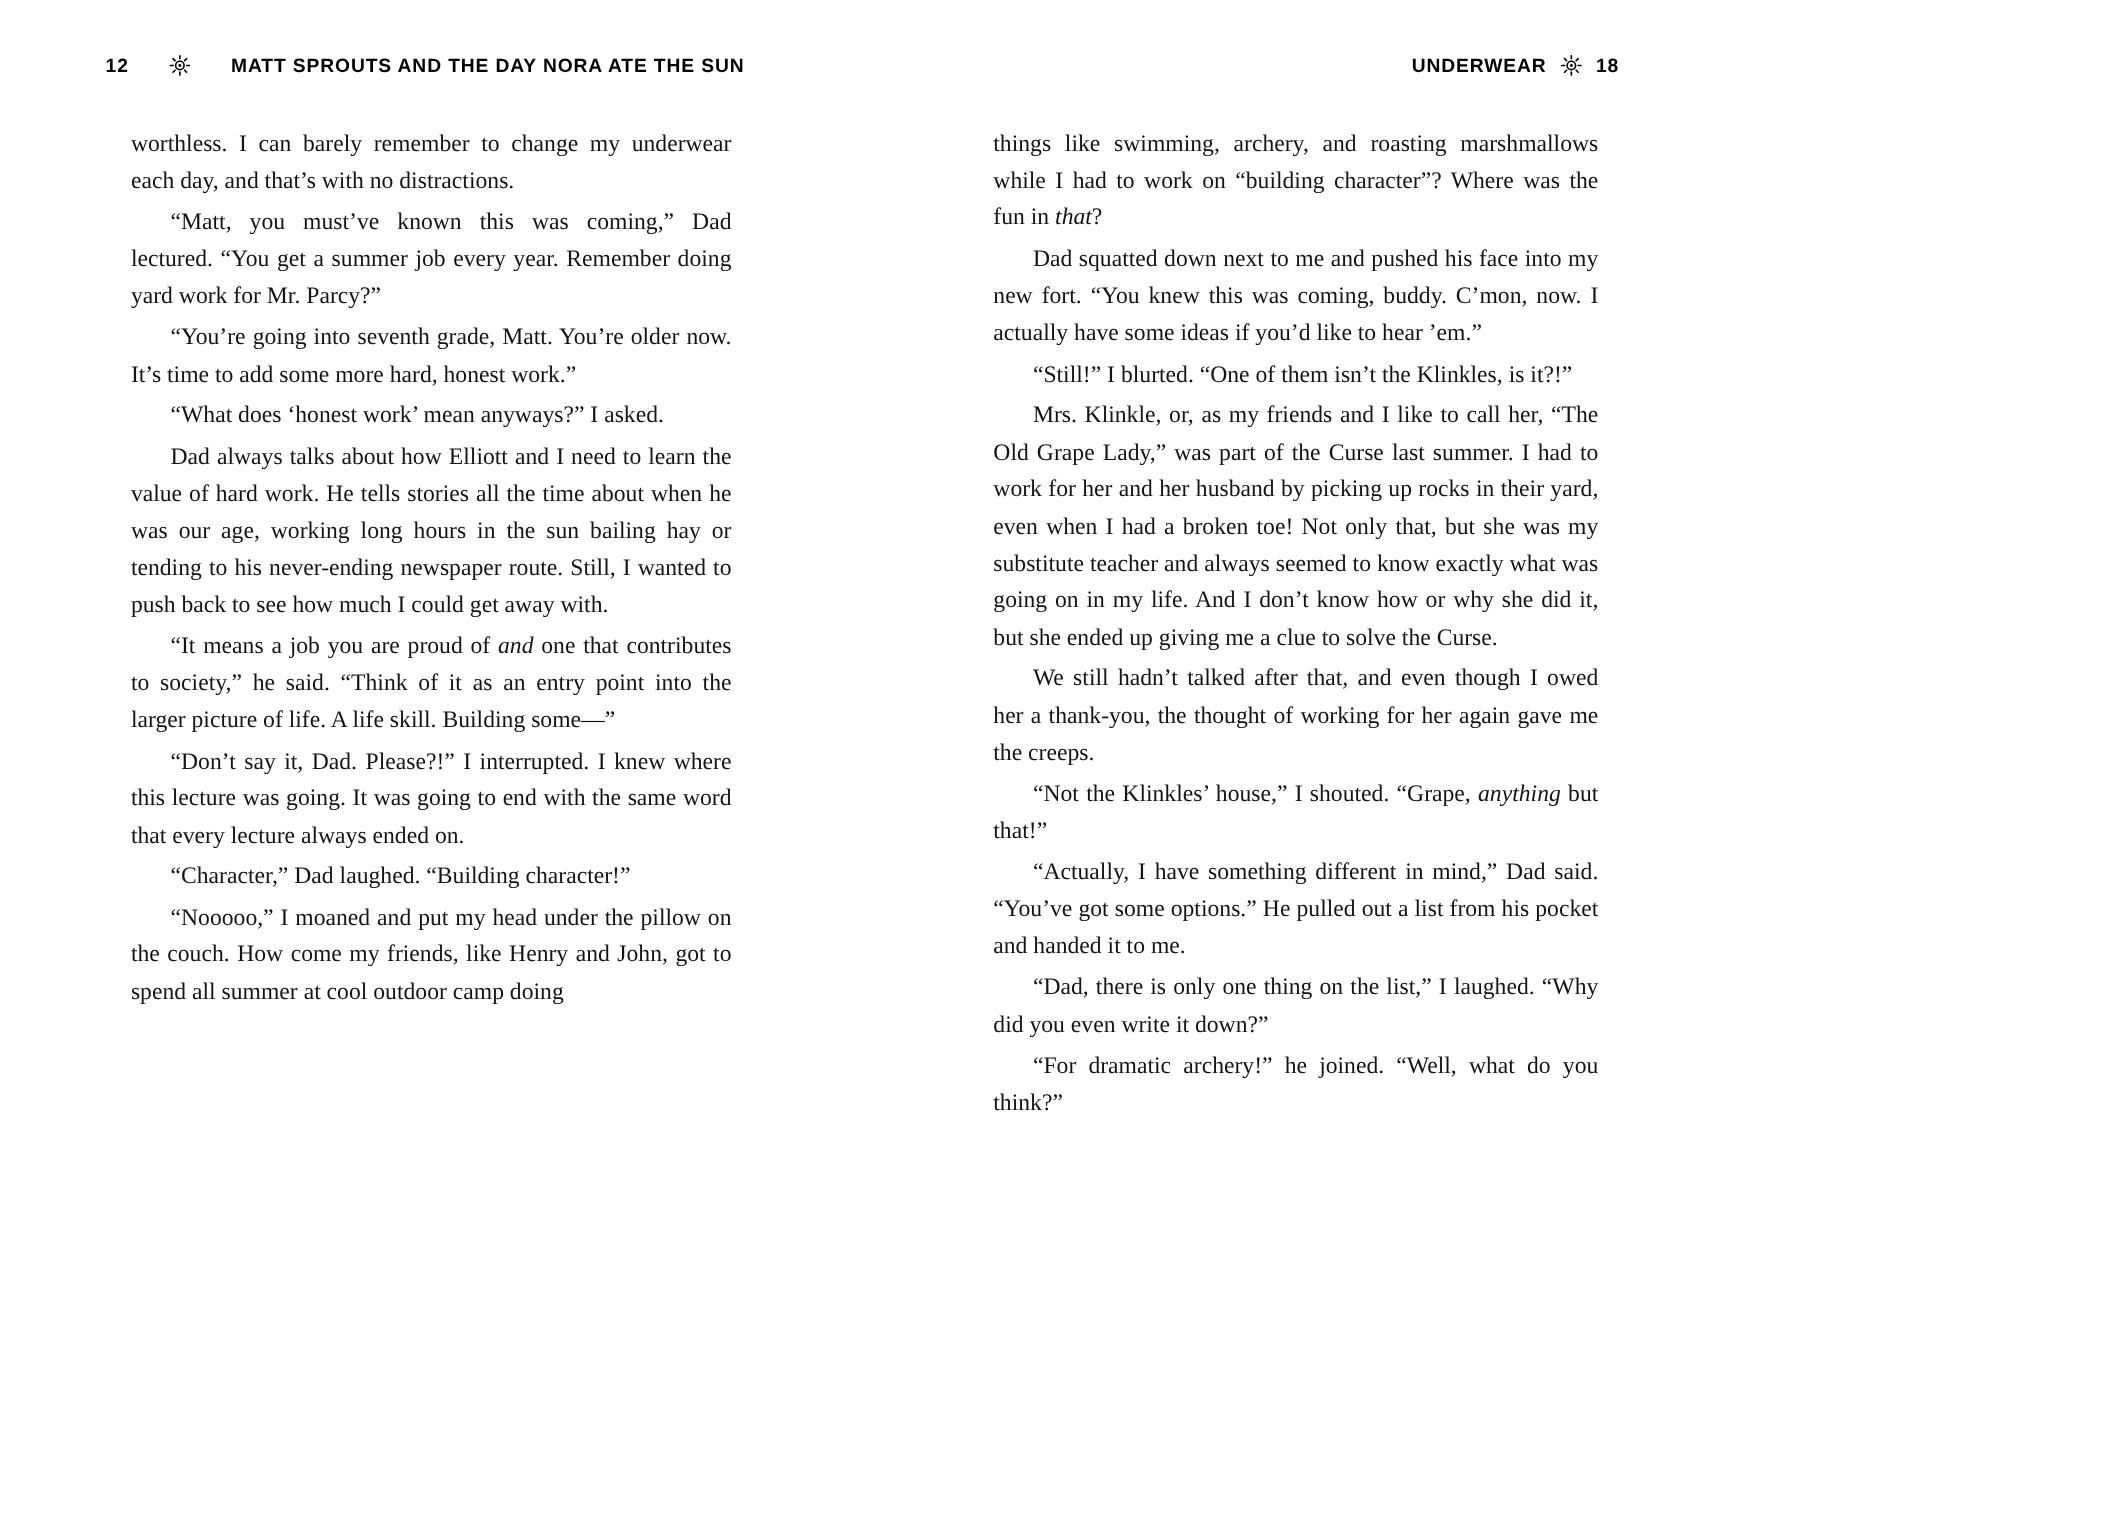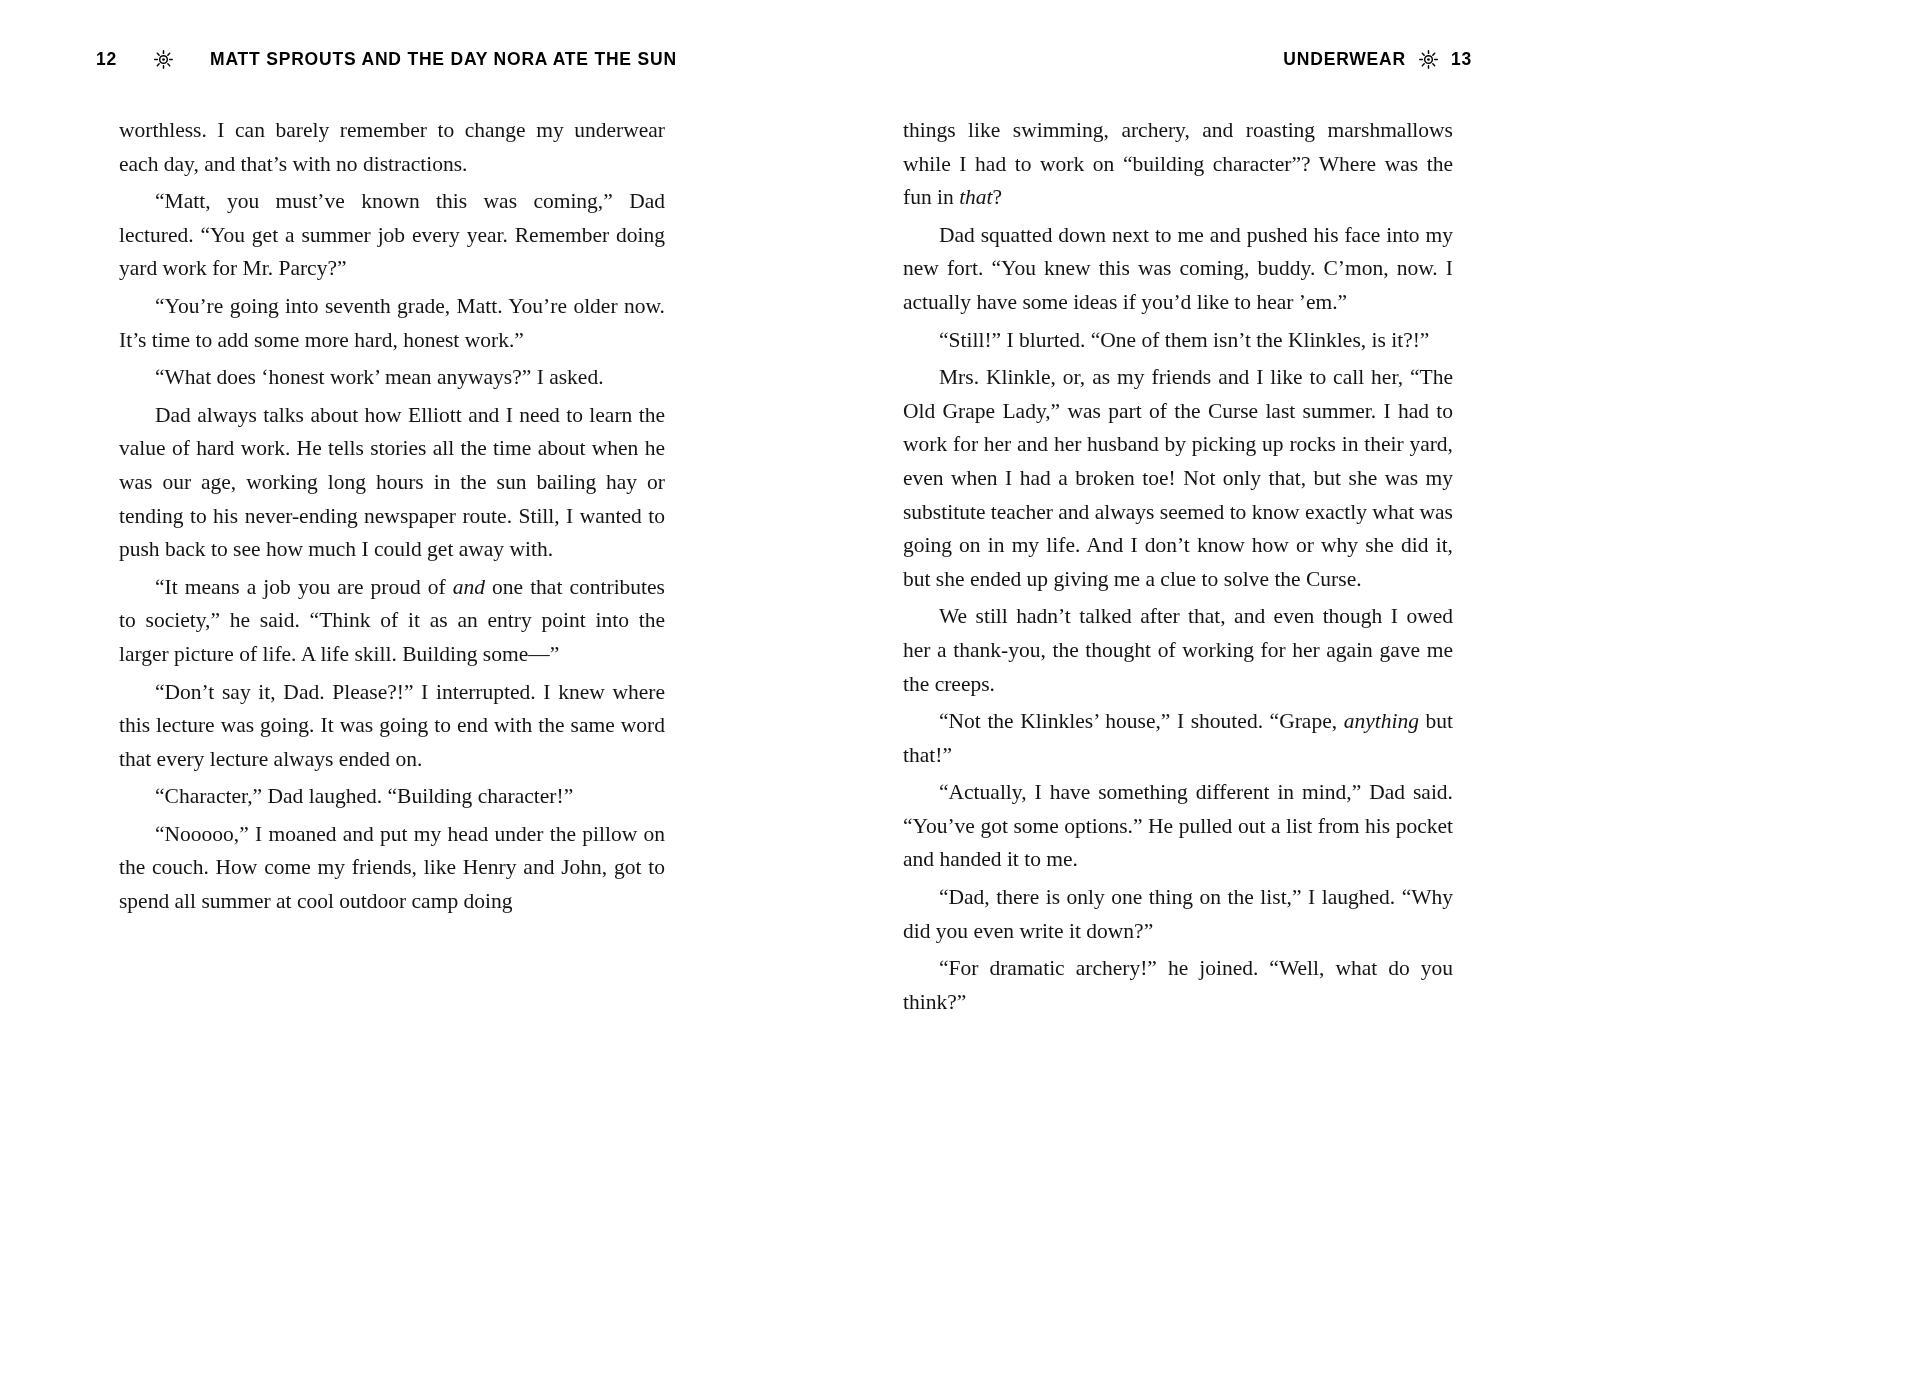--- a/index.html
+++ b/index.html
@@ -78,21 +78,21 @@
         <line x1="16.95" y1="16.95" x2="19.07" y2="19.07"></line>
         <line x1="12" y1="19" x2="12" y2="22"></line>
         <line x1="7.05" y1="16.95" x2="4.93" y2="19.07"></line>
         <line x1="5" y1="12" x2="2" y2="12"></line>
         <line x1="7.05" y1="7.05" x2="4.93" y2="4.93"></line>
         <line x1="12" y1="5" x2="12" y2="2"></line>
         <line x1="16.95" y1="7.05" x2="19.07" y2="4.93"></line>
       </g>
     </svg>
   </span>
-  <span class="page-num">13</span>
+  <span class="page-num">18</span>
 </header>
 
 <div class="page-body body-left" id="left-body">
     <p class="para"><span>worthless. I can barely remember to change my underwear each day, and that’s with no distractions.</span></p>
     <p class="para indent"><span>“Matt, you must’ve known this was coming,” Dad lectured. “You get a summer job every year. Remember doing yard work for Mr. Parcy?”</span></p>
     <p class="para indent"><span>“You’re going into seventh grade, Matt. You’re older now. It’s time to add some more hard, honest work.”</span></p>
     <p class="para indent"><span>“What does ‘honest work’ mean anyways?” I asked.</span></p>
     <p class="para indent"><span>Dad always talks about how Elliott and I need to learn the value of hard work. He tells stories all the time about when he was our age, working long hours in the sun bailing hay or tending to his never-ending newspaper route. Still, I wanted to push back to see how much I could get away with.</span></p>
     <p class="para indent"><span>“It means a job you are proud of </span><em>and</em><span> one that contributes to society,” he said. “Think of it as an entry point into the larger picture of life. A life skill. Building some—”</span></p>
     <p class="para indent"><span>“Don’t say it, Dad. Please?!” I interrupted. I knew where this lecture was going. It was going to end with the same word that every lecture always ended on.</span></p>

